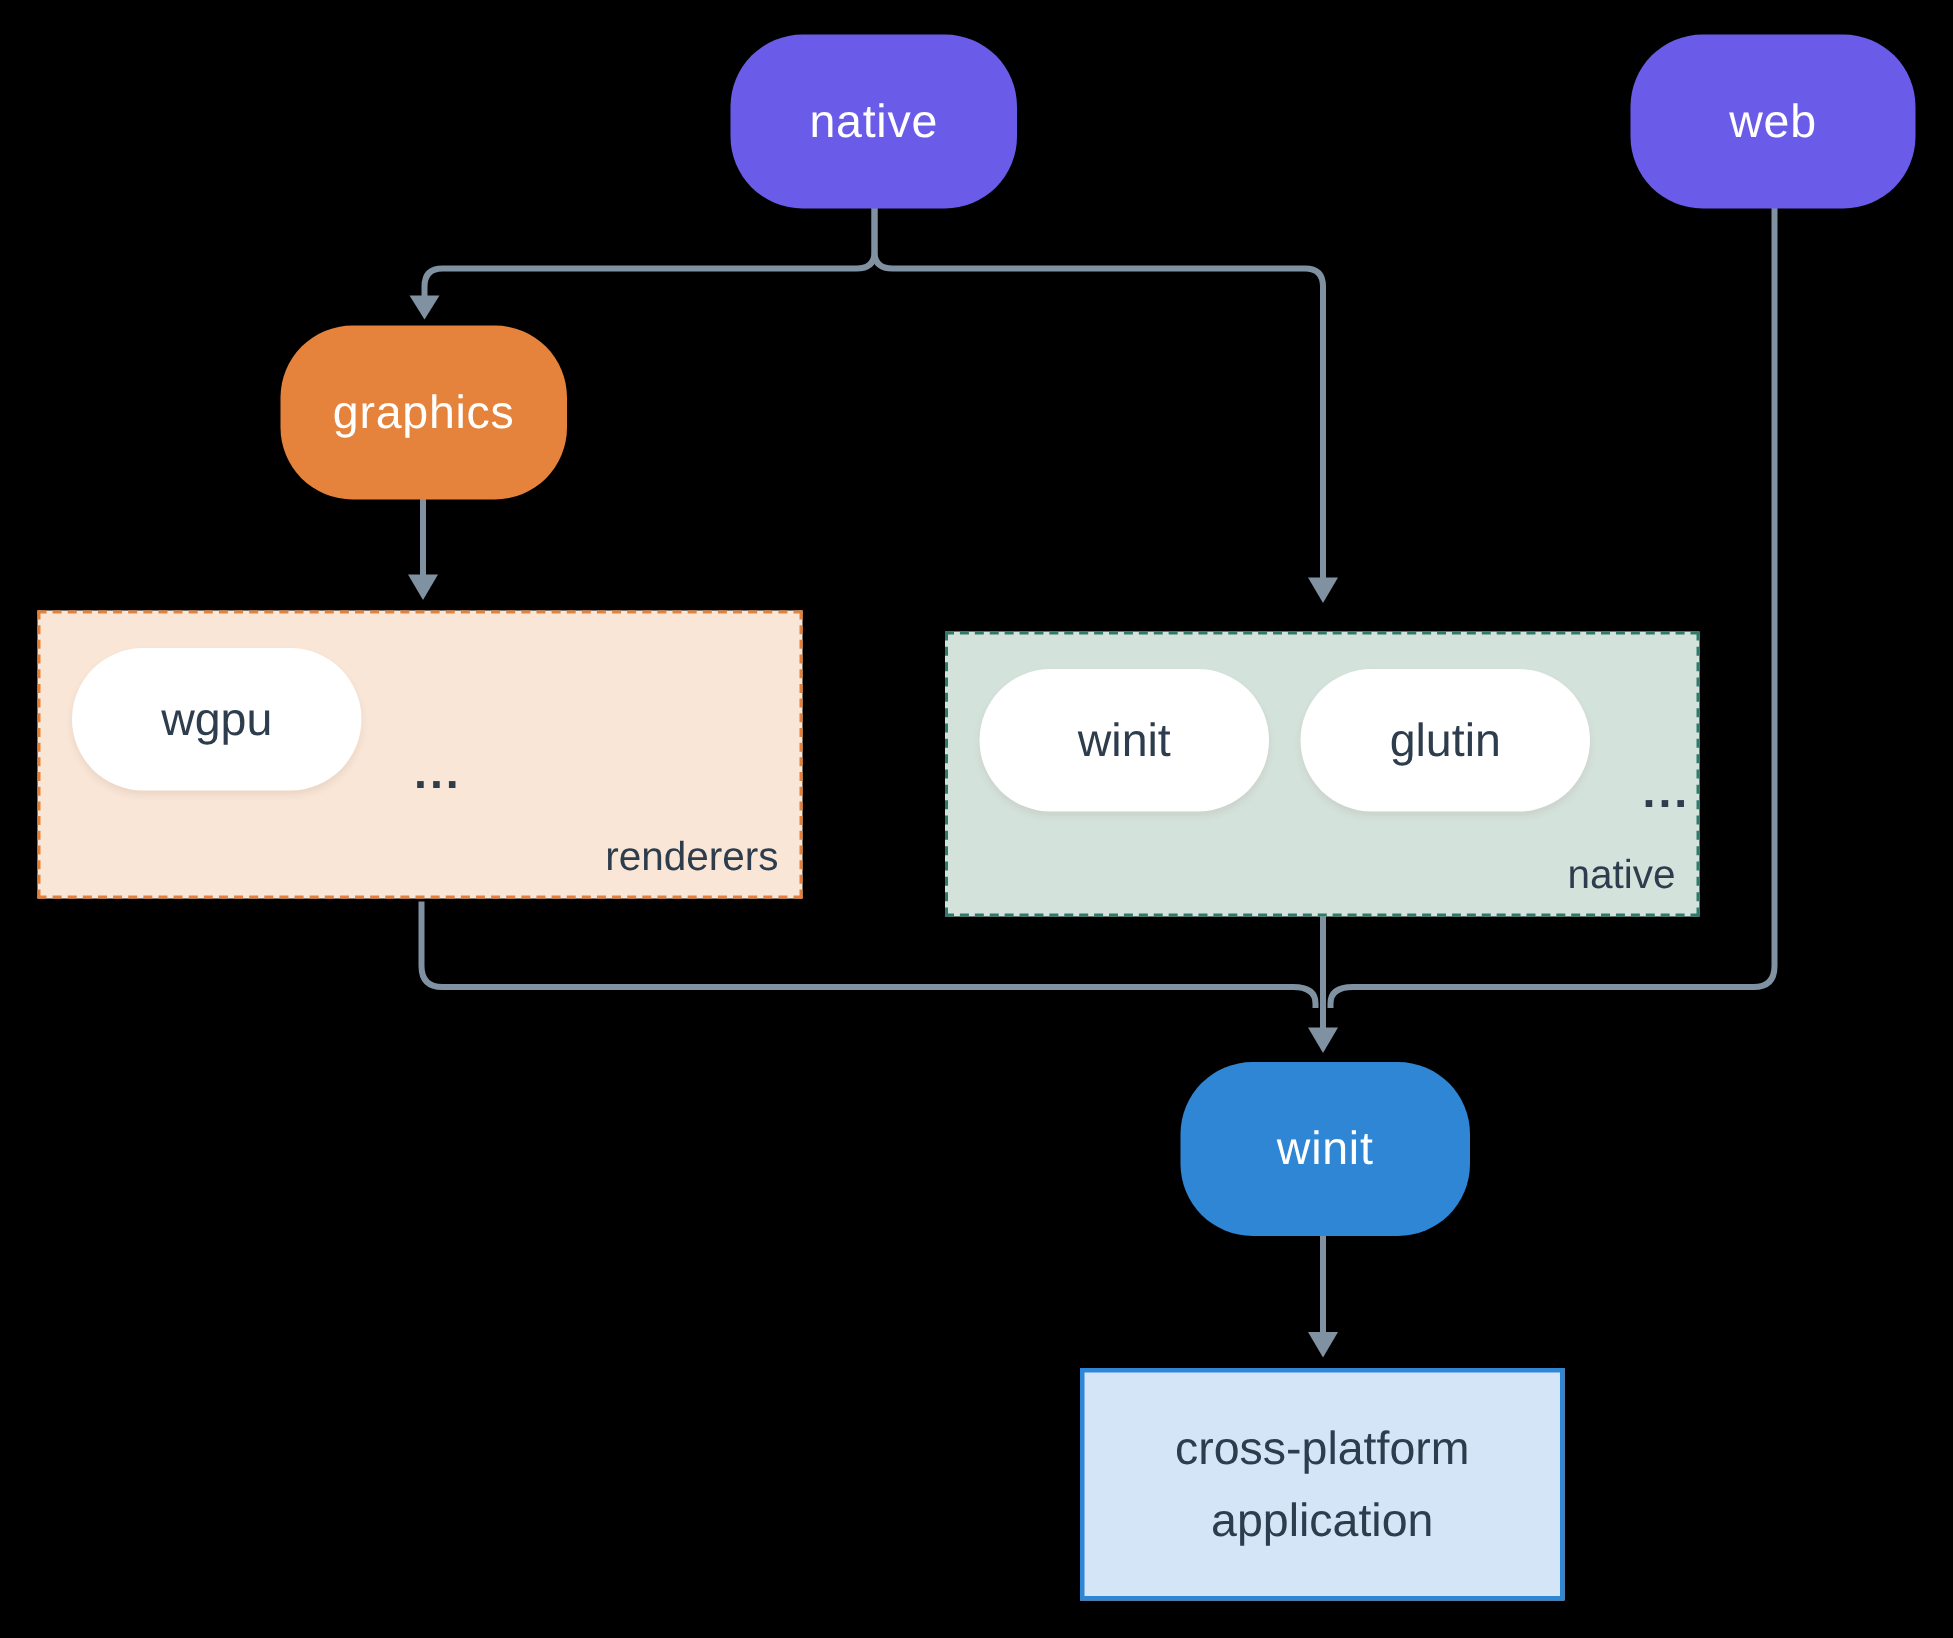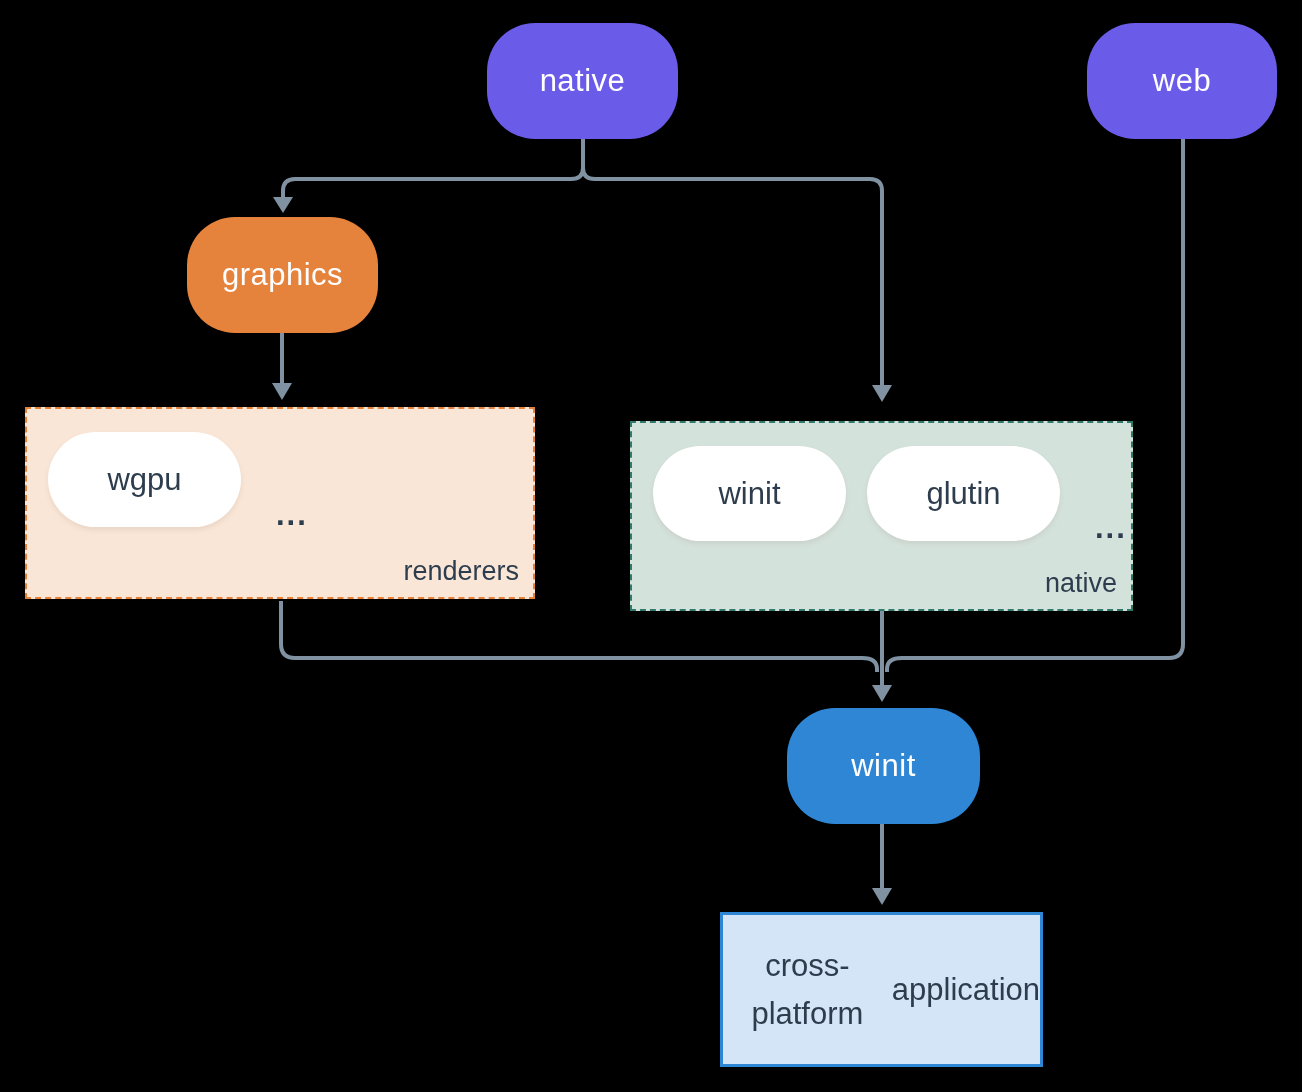--- a/index.html
+++ b/index.html
@@ -77,21 +77,21 @@
     font-size: 27px;
     margin-top: 24px;
   }
   #app-box {
     position: absolute;
     left: 720px; top: 912px; width: 323px; height: 155px;
     box-sizing: border-box;
     background: #d3e5f7;
     border: 3px solid #2e86d5;
     display: flex;
-    flex-direction: row;
+    flex-direction: column;
     align-items: center;
     justify-content: center;
     color: #2e3d4d;
     font-size: 31px;
     line-height: 48px;
     text-align: center;
   }
   #edges-svg {
     position: absolute;
     left: 0; top: 0;

